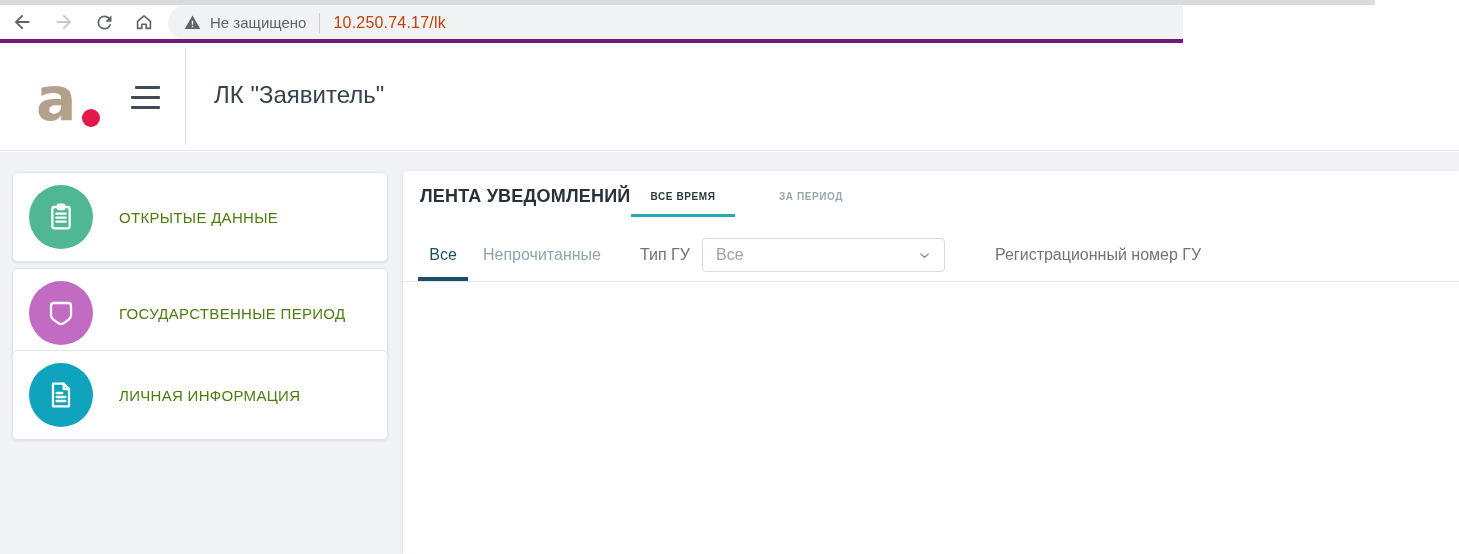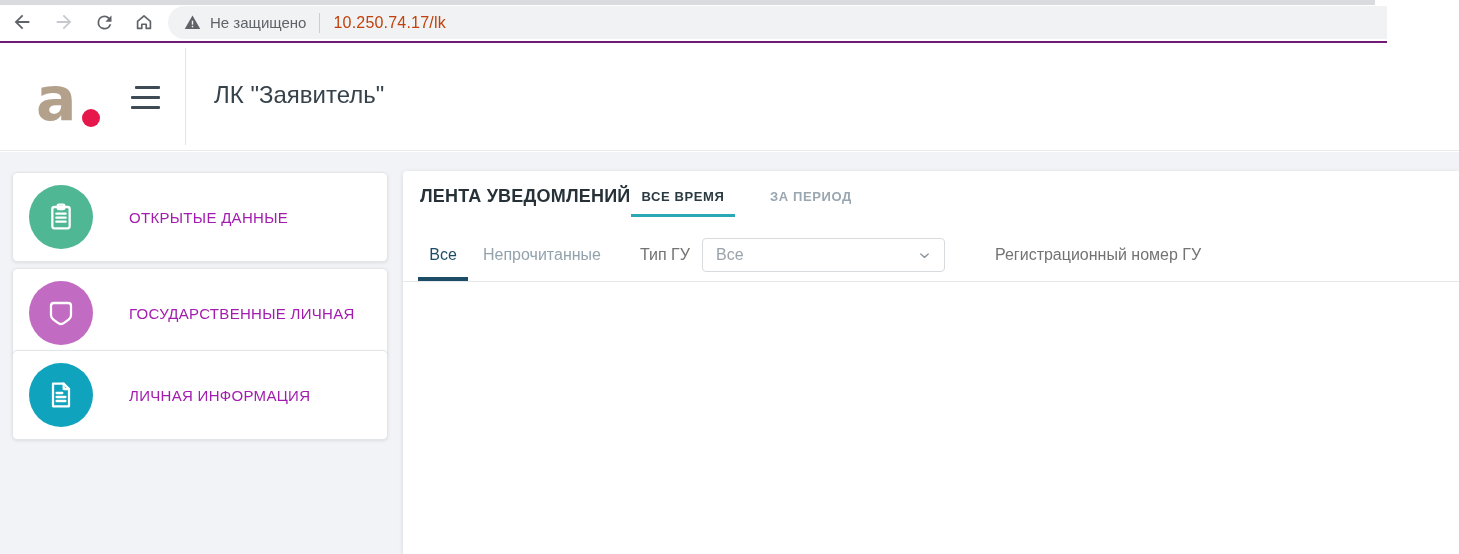--- a/index.html
+++ b/index.html
@@ -6,22 +6,22 @@
   html, body { width: 1459px; height: 554px; }
   body {
     font-family: "Liberation Sans", sans-serif;
     background: #ffffff;
     position: relative;
     overflow: hidden;
   }
 
   
   .chrome {
-    position: absolute; top: 0; left: 0; width: 1387px; height: 43px;
-    background: #ffffff; border-bottom: 2px solid #701a75;
+    position: absolute; top: 0; left: 0; width: 1183px; height: 43px;
+    background: #ffffff; border-bottom: 4px solid #701a75;
   }
   .chrome-strip {
     position: absolute; top: 0; left: 0; width: 1375px; height: 5px;
     background: #D9DBDF;
   }
   .nav-btn {
     position: absolute; top: 5px; width: 34px; height: 34px;
     border: none; background: transparent; border-radius: 50%;
     display: flex; align-items: center; justify-content: center; cursor: pointer;
   }
@@ -69,37 +69,37 @@
     display: flex; align-items: center; padding-left: 16px; cursor: pointer;
   }
   .card.c1 { top: 20px; }
   .card.c2 { top: 116px; }
   .card.c3 { top: 198px; }
   .icon-circle {
     width: 64px; height: 64px; border-radius: 50%;
     display: flex; align-items: center; justify-content: center; flex: none;
   }
   .card-label {
-    margin-left: 36px; font-size: 15px; color: #a21caf; letter-spacing: 0.3px;
+    margin-left: 26px; font-size: 15px; color: #4d7c0f; letter-spacing: 0.3px;
   }
 
   
   .panel {
     position: absolute; left: 403px; top: 19px; right: 0; bottom: 0;
     background: #ffffff; border-radius: 4px 0 0 0;
     box-shadow: 0 1px 4px rgba(40,50,60,0.14);
     padding-left: 25px;
   }
   .panel-title {
     position: absolute; left: 17px; top: 15px;
     font-size: 18px; font-weight: bold; color: #263238; letter-spacing: 0.2px;
   }
   .ptab {
     position: absolute; top: 15px; height: 31px; line-height: 22px;
-    text-align: center; font-size: 13px; font-weight: bold; letter-spacing: 0.6px;
+    text-align: center; font-size: 10px; font-weight: bold; letter-spacing: 0.6px;
     color: #9AA7B0; cursor: pointer;
   }
   .ptab.all { left: 228px; width: 104px; }
   .ptab.period { left: 367px; width: 82px; }
   .ptab.active { color: #2B3940; }
   .ptab.active::after {
     content: ""; position: absolute; left: 0; right: 0; bottom: 0; height: 3px;
     background: #2BA8B5;
   }
   .ftab {
@@ -206,21 +206,21 @@
     </span>
     <span class="card-label">ОТКРЫТЫЕ ДАННЫЕ</span>
   </div>
 
   <div class="card c2">
     <span class="icon-circle" style="background: rgb(194, 107, 194);">
       <svg width="32" height="32" viewBox="0 0 24 24" fill="none" stroke="#ffffff" stroke-width="1.7" stroke-linejoin="round" stroke-linecap="round">
         <path d="M6.5 4.5h11q2 0 2 2v7q0 2-1.6 3.2l-3.3 2.6q-2.6 2.1-5.2 0l-3.3-2.6Q4.5 15.5 4.5 13.5v-7q0-2 2-2z"></path>
       </svg>
     </span>
-    <span class="card-label">ГОСУДАРСТВЕННЫЕ ЛИЧНАЯ</span>
+    <span class="card-label">ГОСУДАРСТВЕННЫЕ ПЕРИОД</span>
   </div>
 
   <div class="card c3">
     <span class="icon-circle" style="background: rgb(15, 163, 189);">
       <svg width="32" height="32" viewBox="0 0 24 24" fill="none" stroke="#ffffff" stroke-width="1.7" stroke-linejoin="round" stroke-linecap="round">
         <path d="M6 3.5h8l4 4v13H6z"></path>
         <path d="M14 3.5v4h4"></path>
         <line x1="8.7" y1="10.5" x2="13" y2="10.5"></line>
         <line x1="8.7" y1="13.5" x2="15.3" y2="13.5"></line>
         <line x1="8.7" y1="16.5" x2="15.3" y2="16.5"></line>

